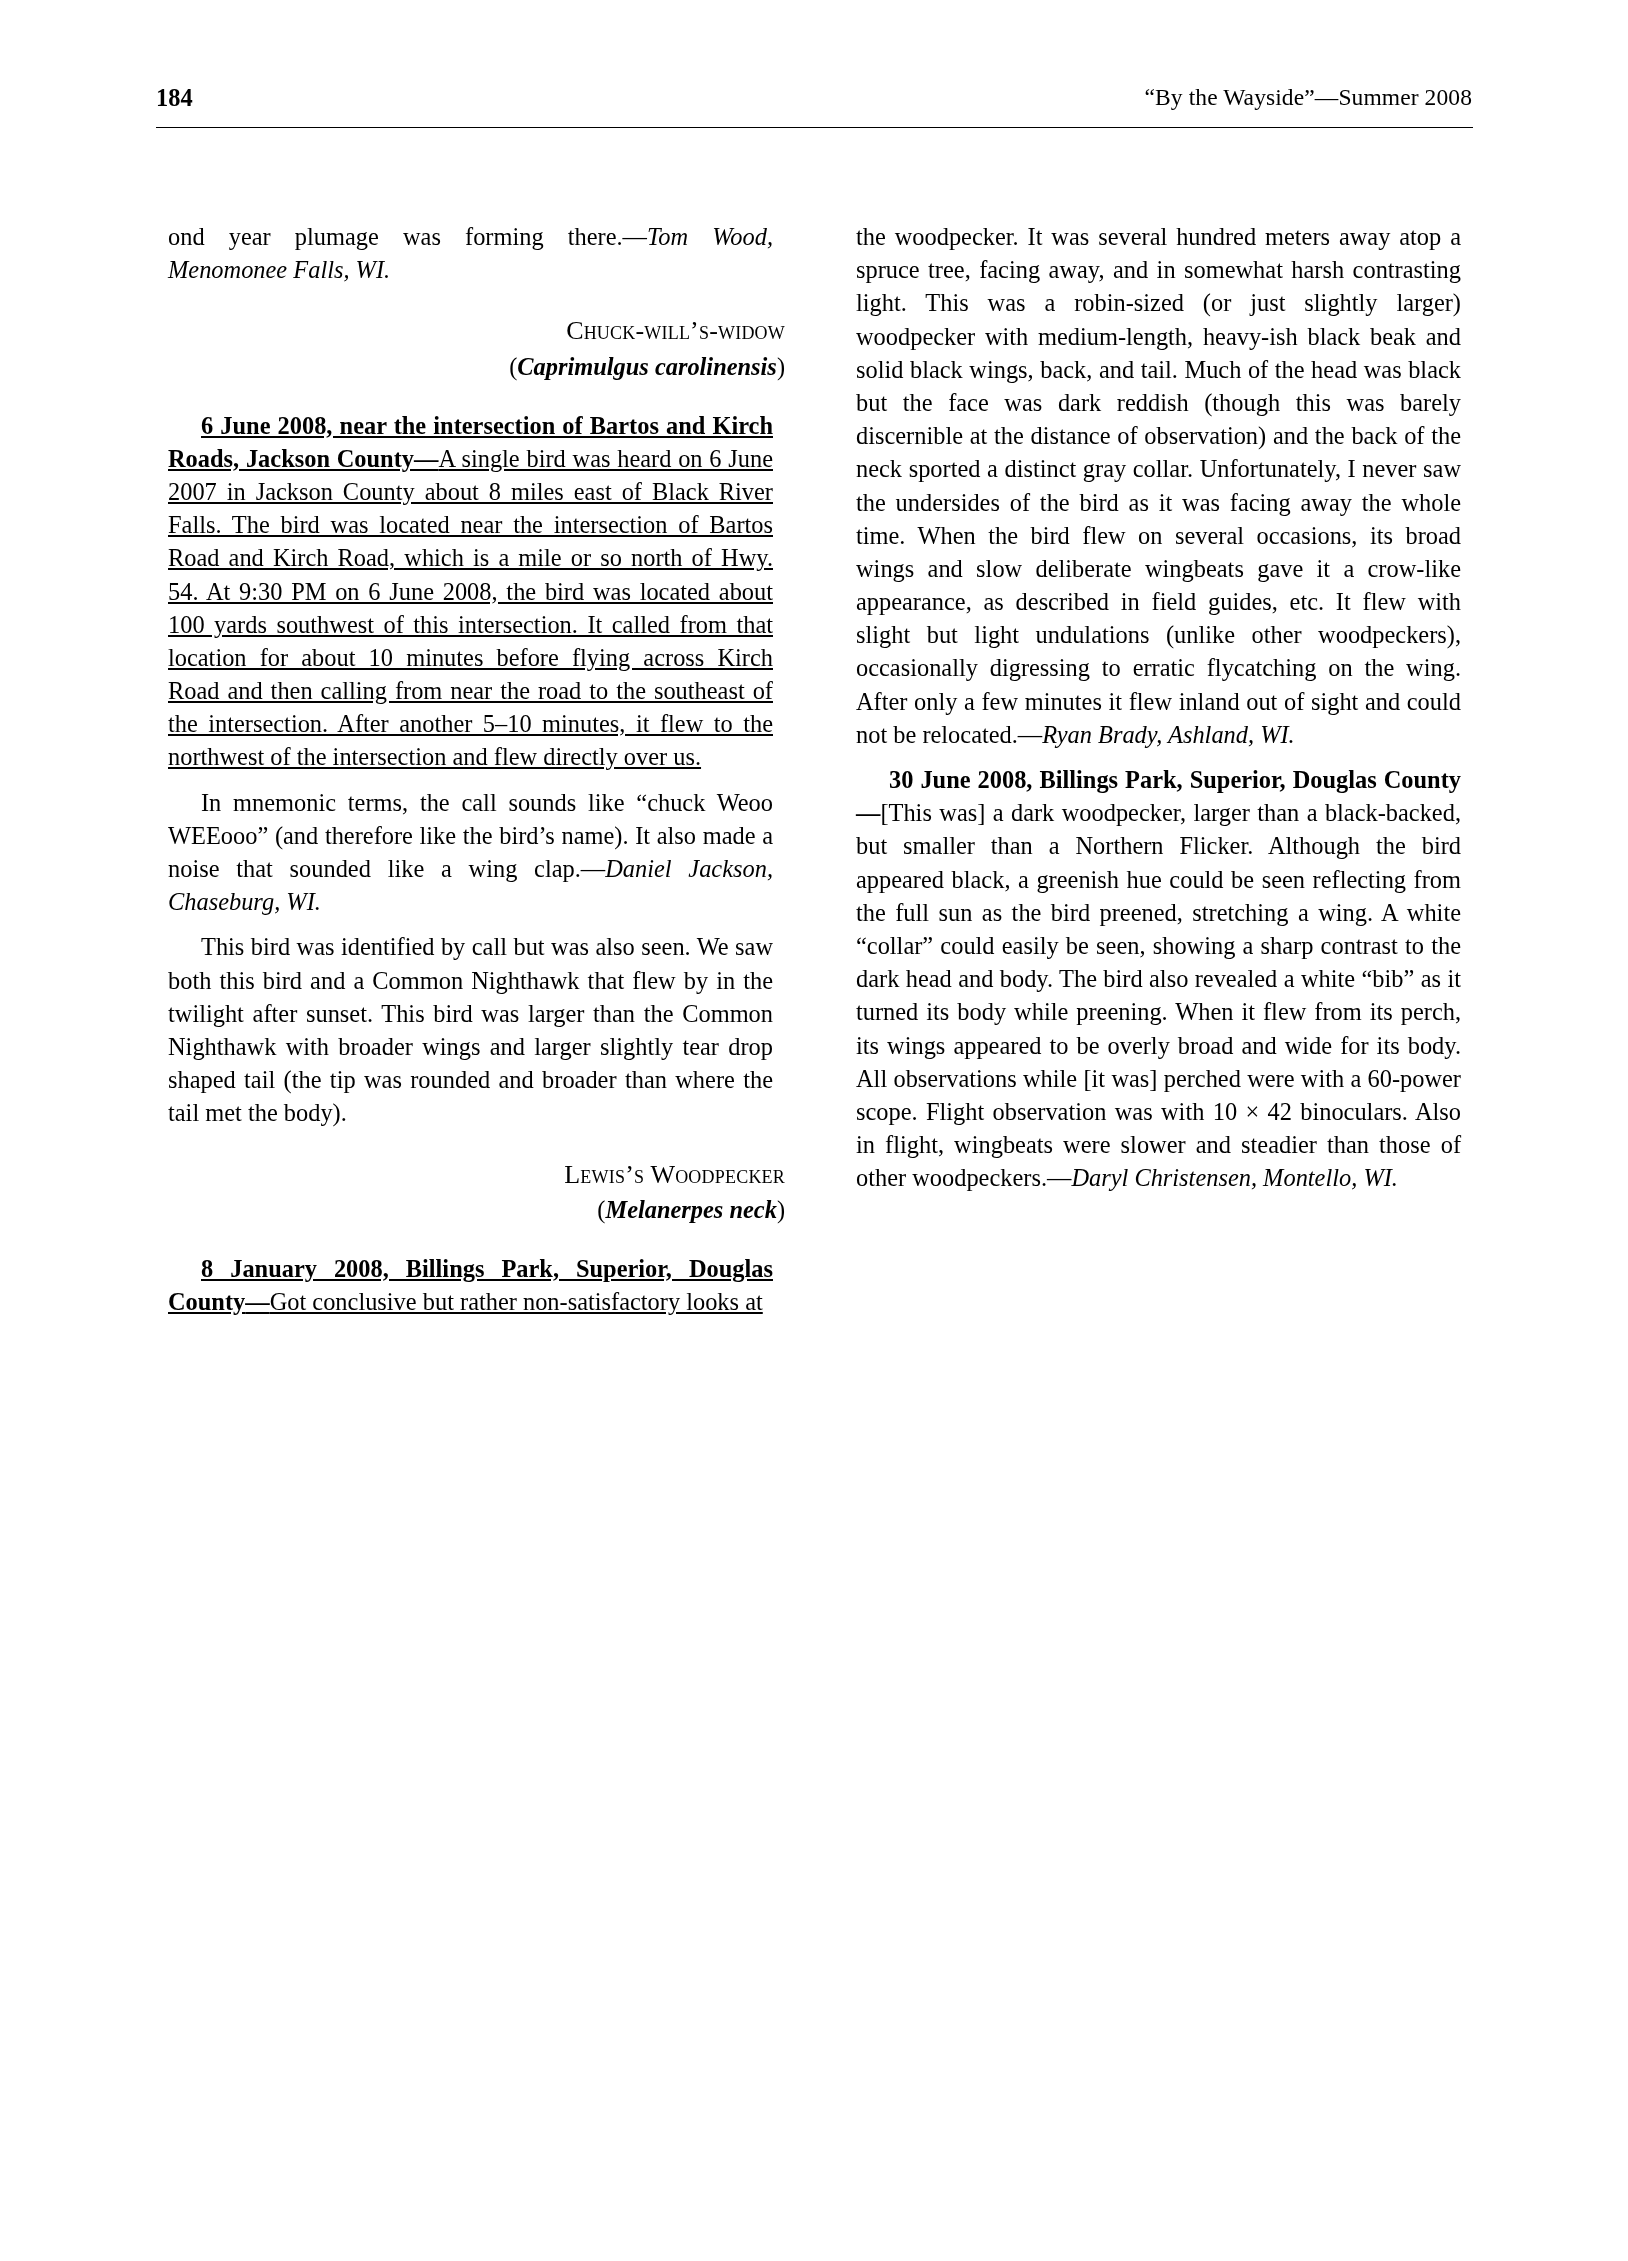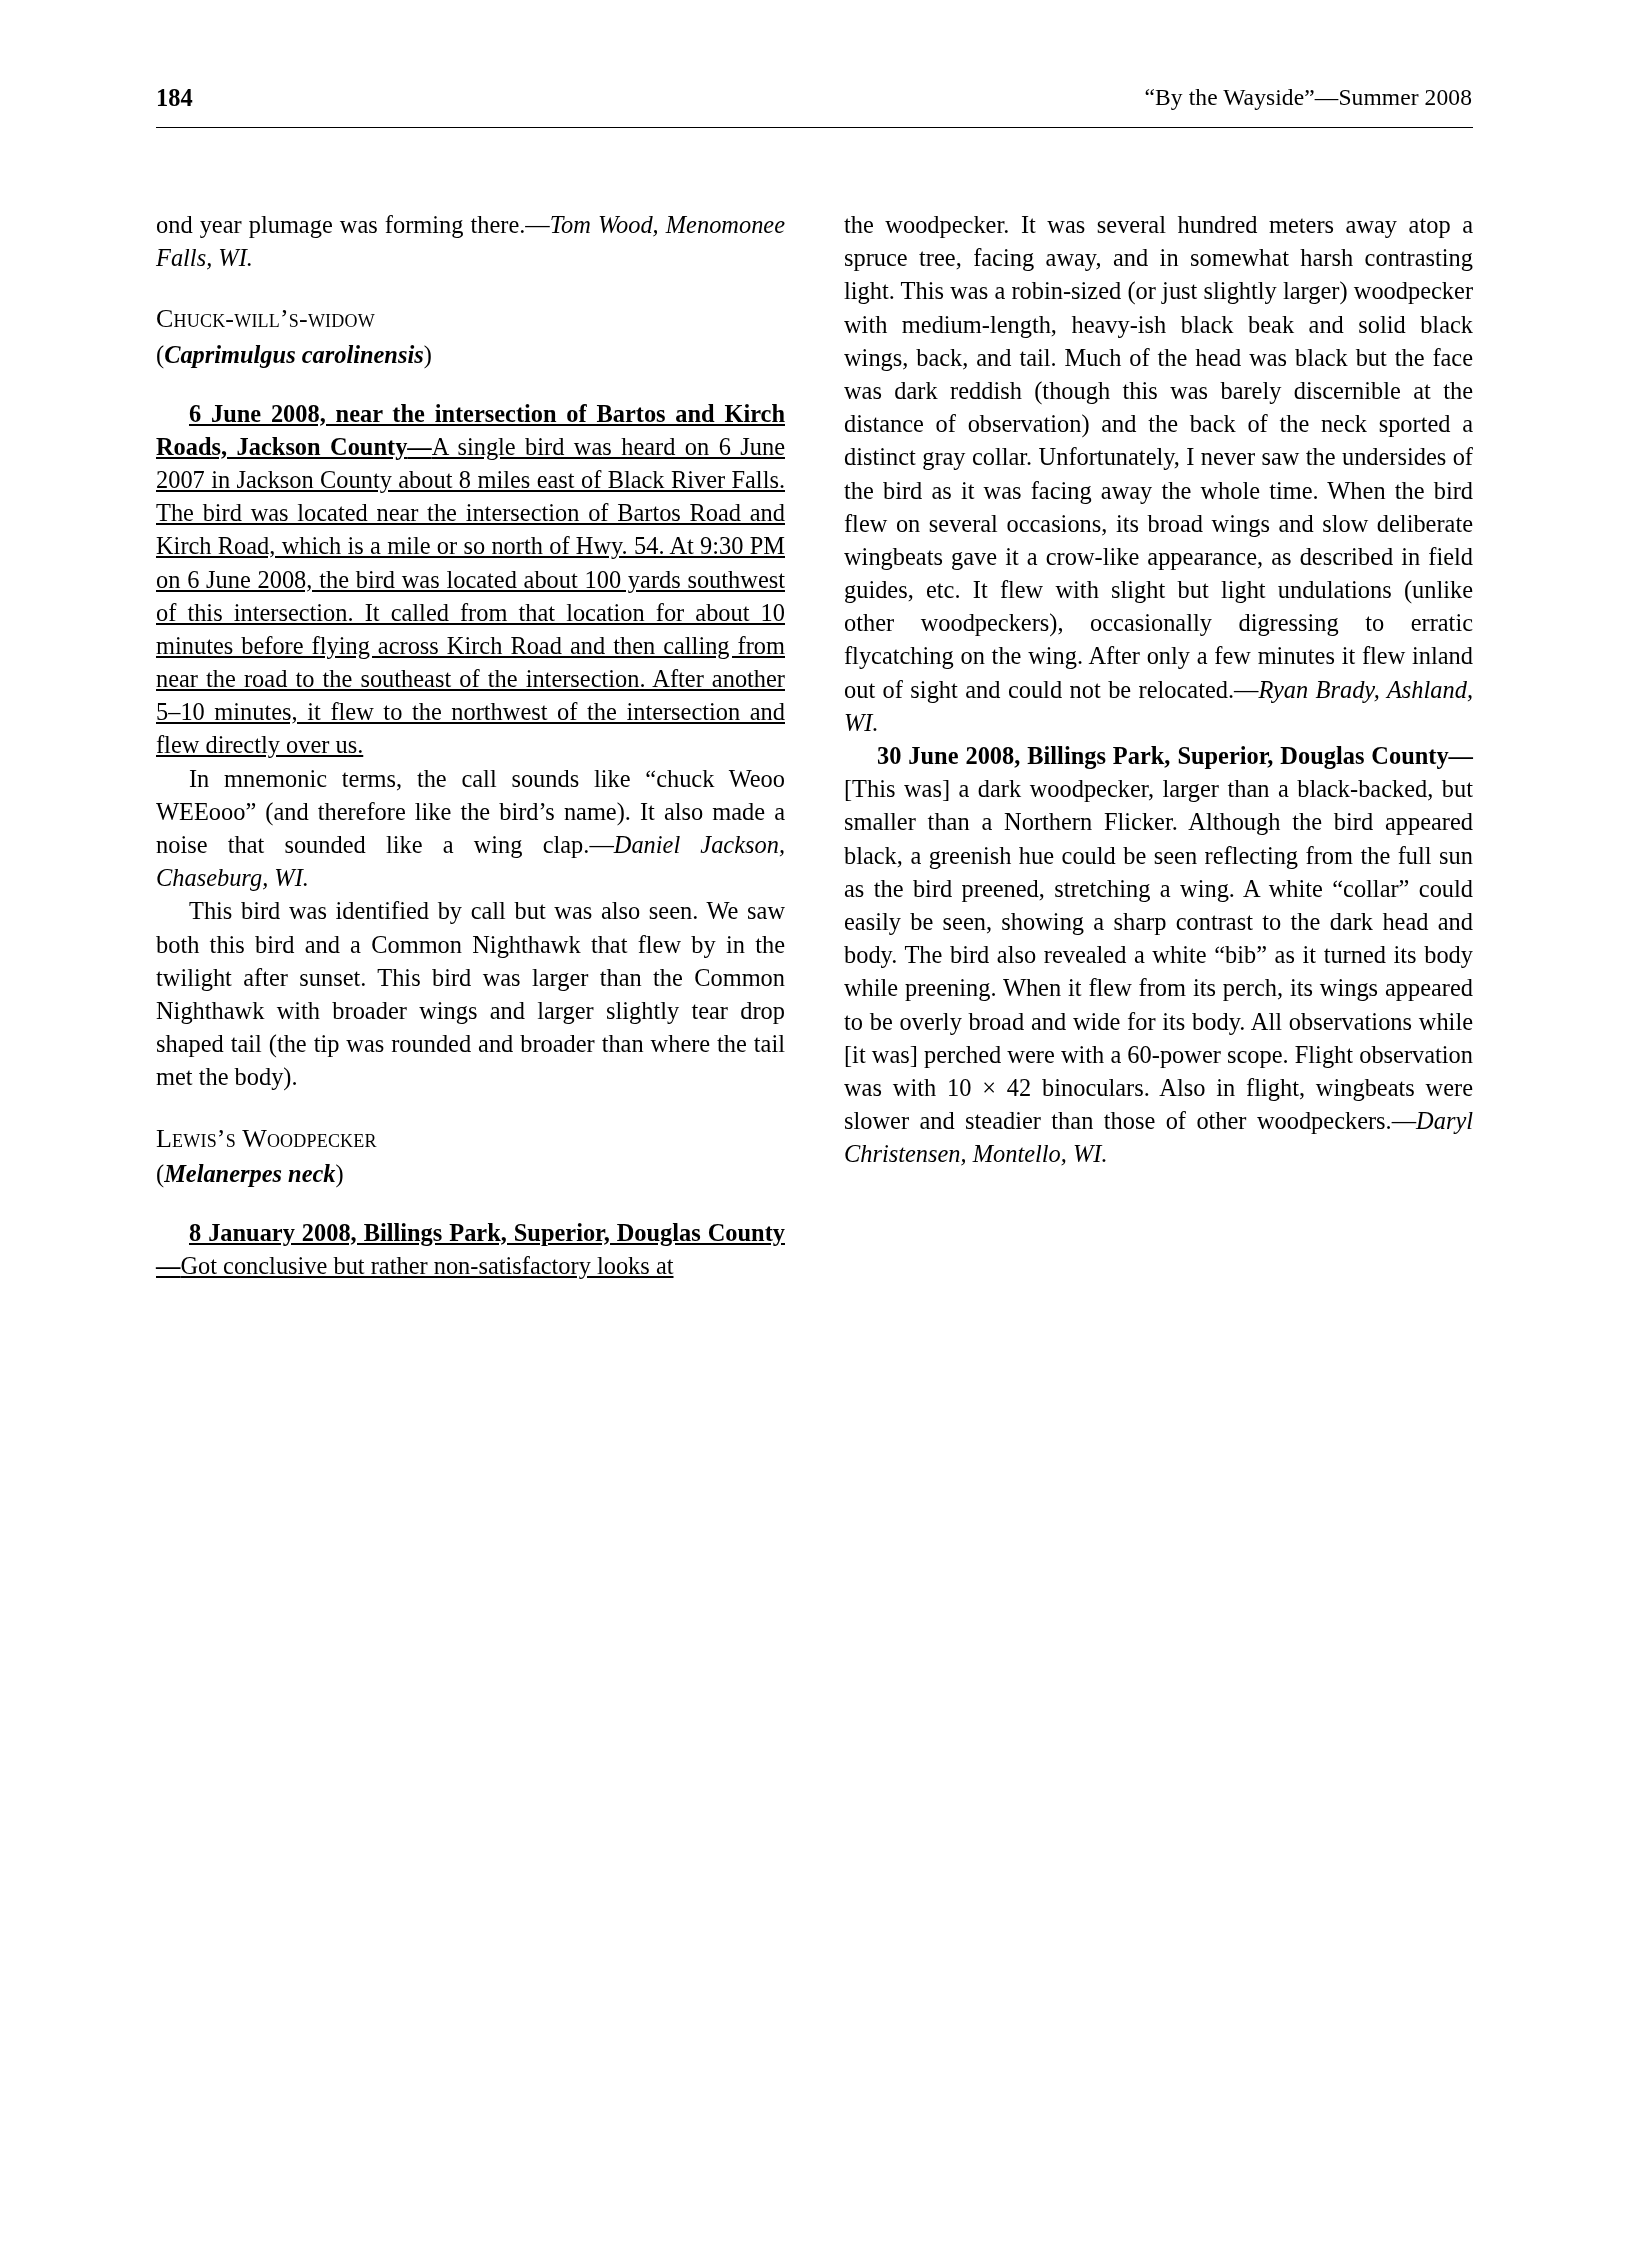--- a/index.html
+++ b/index.html
@@ -58,30 +58,30 @@
     height: 2126px;
     display: flex;
     justify-content: space-between;
   }
   .column {
     width: 629px;
     font-size: 24.4px;
     line-height: 1.36;
   }
   p {
-    margin: 0;
+    margin: 12px;
     text-align: justify;
     text-justify: inter-word;
     hyphens: manual;
   }
   p.indent {
     text-indent: 33px;
   }
   .species-head {
-    text-align: left;
+    text-align: right;
     margin-top: 28px;
     margin-bottom: 0;
     line-height: 1.3;
   }
   .species-common {
     font-variant: small-caps;
     font-size: 26px;
     letter-spacing: 0.2px;
   }
   .species-sci {

